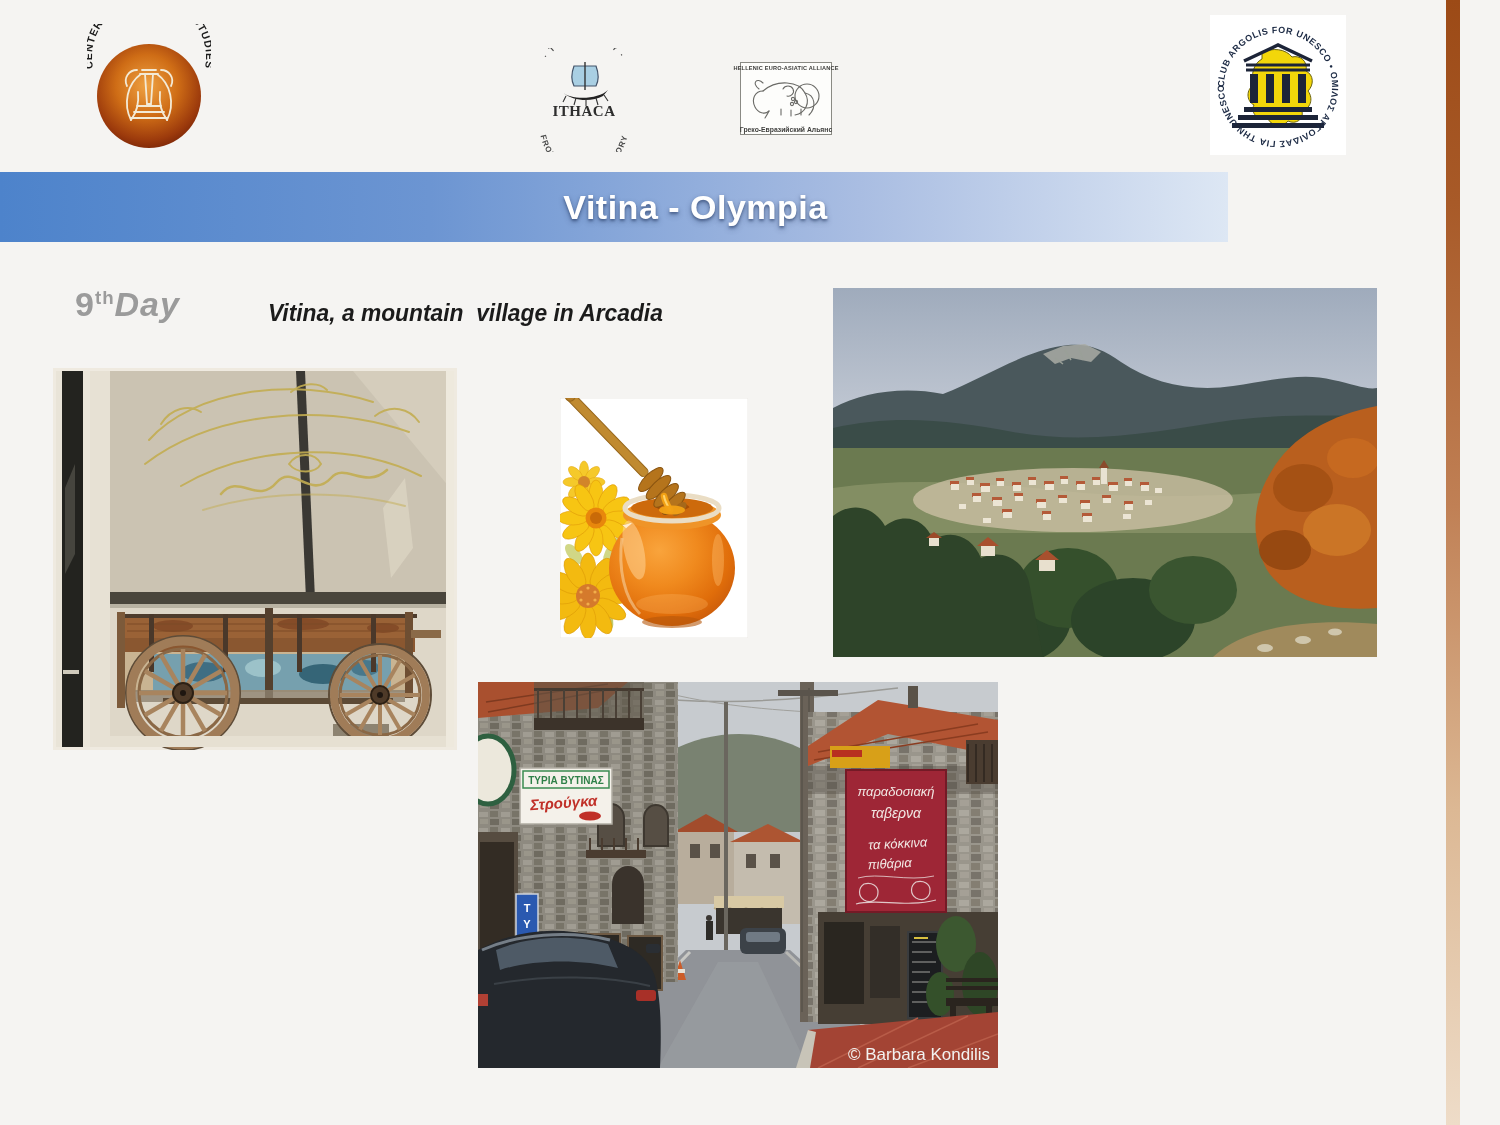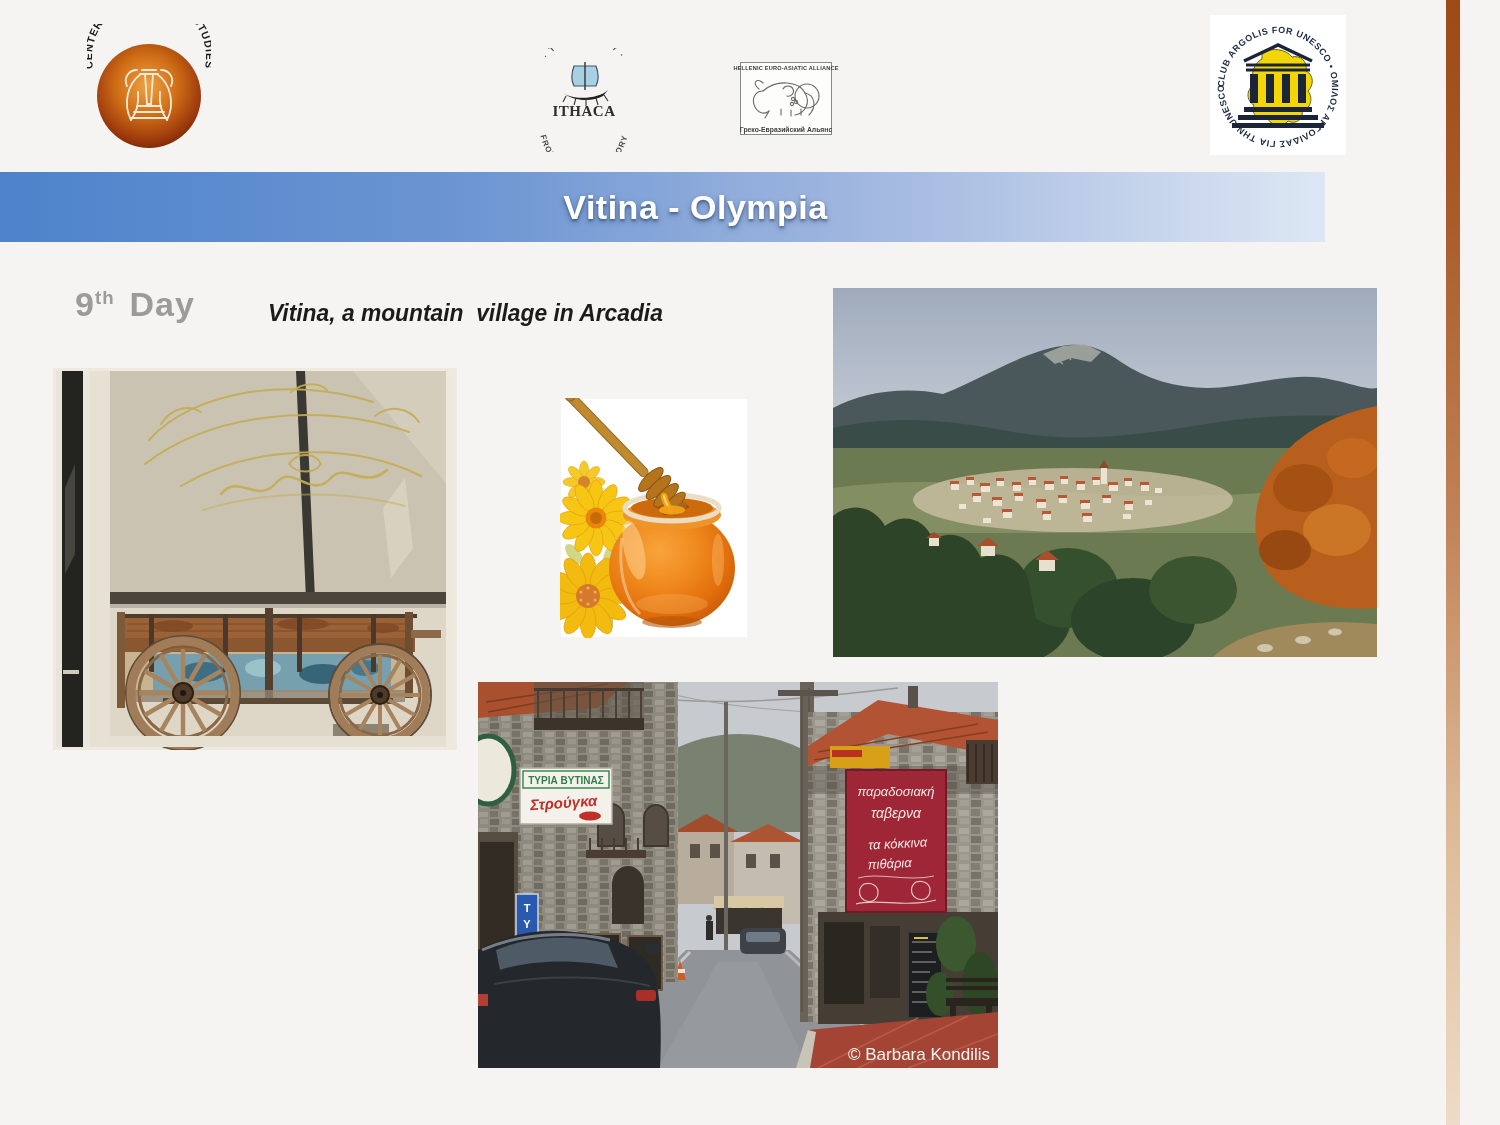--- a/index.html
+++ b/index.html
@@ -17,21 +17,21 @@
     left:740px; top:62px; width:92px; height:73px; box-sizing:border-box;
     background:#fdfdfb; border:1px solid #8a8a84; padding:2px 1px 1px 1px;
     display:flex; flex-direction:column; align-items:center; justify-content:space-between;
   }
   .alliance-title{font-size:5.6px; font-weight:bold; color:#3a3a38; letter-spacing:.2px; white-space:nowrap;}
   .alliance-sub{font-size:6.8px; font-weight:bold; color:#3e3e3c; white-space:nowrap;}
   .logo-unesco{left:1210px; top:15px; width:136px; height:140px; background:#ffffff;}
 
   
   .banner{
-    left:0; top:172px; width:1325px; height:70px;
+    left:0; top:172px; width:1228px; height:70px;
     background:linear-gradient(90deg, var(--banner-left,#4d83cb) 0%, #6c95d2 35%, #a9bde2 70%, var(--banner-right,#dde7f4) 100%);
   }
   .banner-title{
     width:1447px; height:70px; line-height:70px; text-align:center;
     transform:translateX(-28px);
     font-size:34px; font-weight:bold; color:var(--banner-title-color,#ffffff);
     text-shadow:0 2px 3px rgba(30,50,90,.55), 0 3px 6px rgba(30,50,90,.3);
     letter-spacing:.5px;
   }
 
@@ -40,21 +40,21 @@
     left:1446px; top:0; width:14px; height:1125px; z-index:6;
     background:linear-gradient(180deg, var(--stripe-top,#9c4a16) 0%, #a85a28 18%, var(--stripe-mid,#c08055) 45%, #dcb894 72%, var(--stripe-bottom,#eedcc8) 100%);
   }
 
   
   .day{
     left:75px; top:285px; font-size:34px; font-weight:bold;
     color:var(--day-text,#9b9b9b); letter-spacing:1px;
   }
   .day sup{font-size:0.55em; vertical-align:super;text-align:center;}
-  .day .day-word{margin-left:15px;}
+  .day .day-word{margin-left:0;font-style:italic;}
   .subtitle{
     left:268px; top:299px; font-size:24px; font-weight:bold; font-style:italic;
     color:var(--subtitle-text,#1b1b1b); white-space:pre;
     transform:scaleX(.95); transform-origin:left center;
   }
 
   
   .photo{display:block;}
   .photo-cart{left:53px; top:368px;}
   .photo-honey{left:560px; top:398px;}

